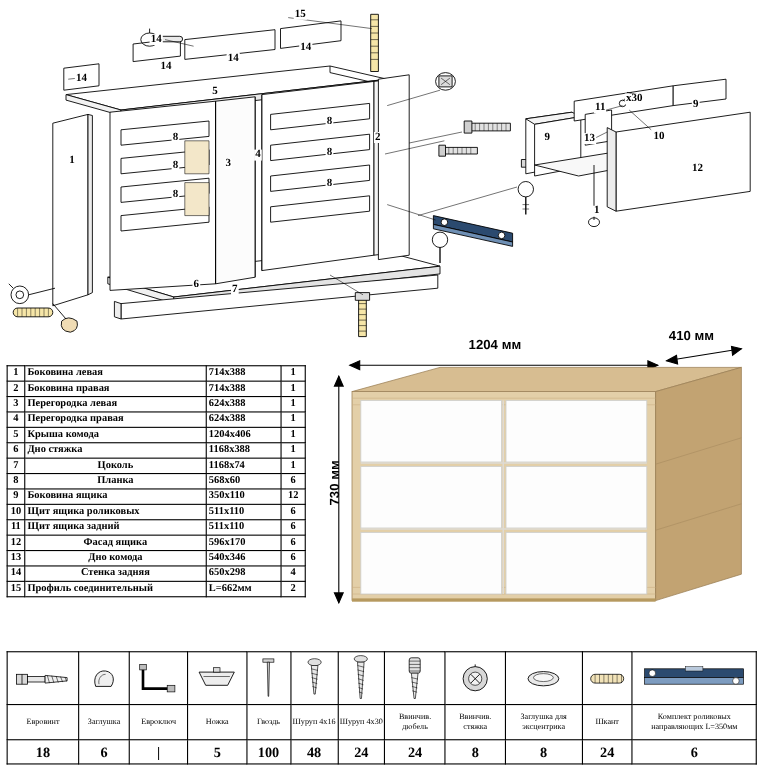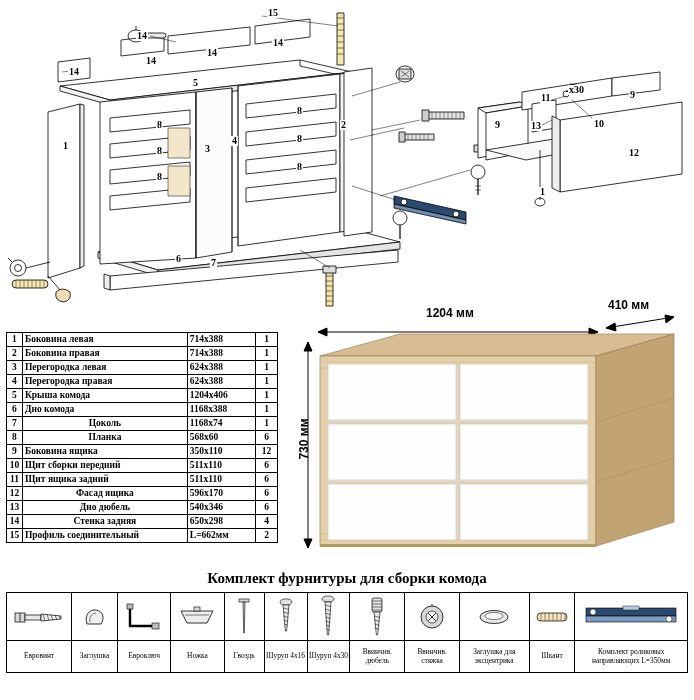--- a/index.html
+++ b/index.html
@@ -290,21 +290,21 @@
         <td class="c-qty">1</td>
       </tr>
       <tr>
         <td class="c-idx">5</td>
         <td class="c-name">Крыша комода</td>
         <td class="c-dim">1204х406</td>
         <td class="c-qty">1</td>
       </tr>
       <tr>
         <td class="c-idx">6</td>
-        <td class="c-name">Дно комода</td>
+        <td class="c-name">Дно стяжка</td>
         <td class="c-dim">1168х388</td>
         <td class="c-qty">1</td>
       </tr>
       <tr>
         <td class="c-idx">7</td>
         <td class="c-name center">Цоколь</td>
         <td class="c-dim">1168х74</td>
         <td class="c-qty">1</td>
       </tr>
       <tr>
@@ -314,39 +314,39 @@
         <td class="c-qty">6</td>
       </tr>
       <tr>
         <td class="c-idx">9</td>
         <td class="c-name">Боковина ящика</td>
         <td class="c-dim">350х110</td>
         <td class="c-qty">12</td>
       </tr>
       <tr>
         <td class="c-idx">10</td>
-        <td class="c-name">Щит сборки передний</td>
+        <td class="c-name">Щит ящика роликовых</td>
         <td class="c-dim">511х110</td>
         <td class="c-qty">6</td>
       </tr>
       <tr>
         <td class="c-idx">11</td>
         <td class="c-name">Щит ящика задний</td>
         <td class="c-dim">511х110</td>
         <td class="c-qty">6</td>
       </tr>
       <tr>
         <td class="c-idx">12</td>
         <td class="c-name center">Фасад ящика</td>
         <td class="c-dim">596х170</td>
         <td class="c-qty">6</td>
       </tr>
       <tr>
         <td class="c-idx">13</td>
-        <td class="c-name center">Дно дюбель</td>
+        <td class="c-name center">Дно комода</td>
         <td class="c-dim">540х346</td>
         <td class="c-qty">6</td>
       </tr>
       <tr>
         <td class="c-idx">14</td>
         <td class="c-name center">Стенка задняя</td>
         <td class="c-dim">650х298</td>
         <td class="c-qty">4</td>
       </tr>
       <tr>
@@ -409,21 +409,20 @@
       </g>
 
       <rect x="24" y="232" width="276" height="3" fill="#b6995f"></rect>
     </svg>
 
     <span class="dim-top-label" style="left:130px;top:-6px;">1204 мм</span>
     <span class="dim-top-label" style="left:312px;top:-14px;">410 мм</span>
     <span class="dim-left-label" style="left:-22px;top:120px;width:60px;text-align:center;">730 мм</span>
   </div>
 
-  <div class="kit-title">Комплект фурнитуры для сборки комода</div>
 
   <table class="kit-table">
     <colgroup>
       <col style="width:8.8%">
         <col style="width:6.2%">
         <col style="width:7.2%">
         <col style="width:7.2%">
       <col style="width:5.4%">
         <col style="width:5.8%">
         <col style="width:5.8%">
@@ -529,16 +528,30 @@
         <td>Ножка</td>
         <td>Гвоздь</td>
         <td>Шуруп 4х16</td>
         <td>Шуруп 4х30</td>
         <td>Ввинчив. дюбель</td>
         <td>Ввинчив. стяжка</td>
         <td>Заглушка для эксцентрика</td>
         <td>Шкант</td>
         <td>Комплект роликовых направляющих L=350мм</td>
       </tr>
+      <tr class="counts">
+        <td>18</td>
+        <td>6</td>
+        <td>|</td>
+        <td>5</td>
+        <td>100</td>
+        <td>48</td>
+        <td>24</td>
+        <td>24</td>
+        <td>8</td>
+        <td>8</td>
+        <td>24</td>
+        <td>6</td>
+      </tr>
     </tbody>
   </table>
 
 </div>
 
 </body></html>

